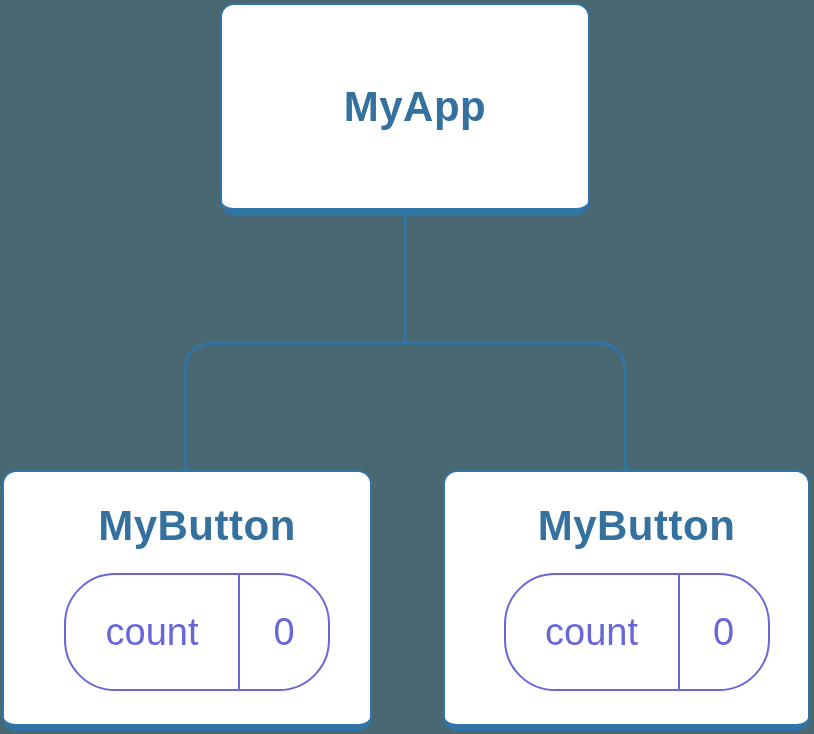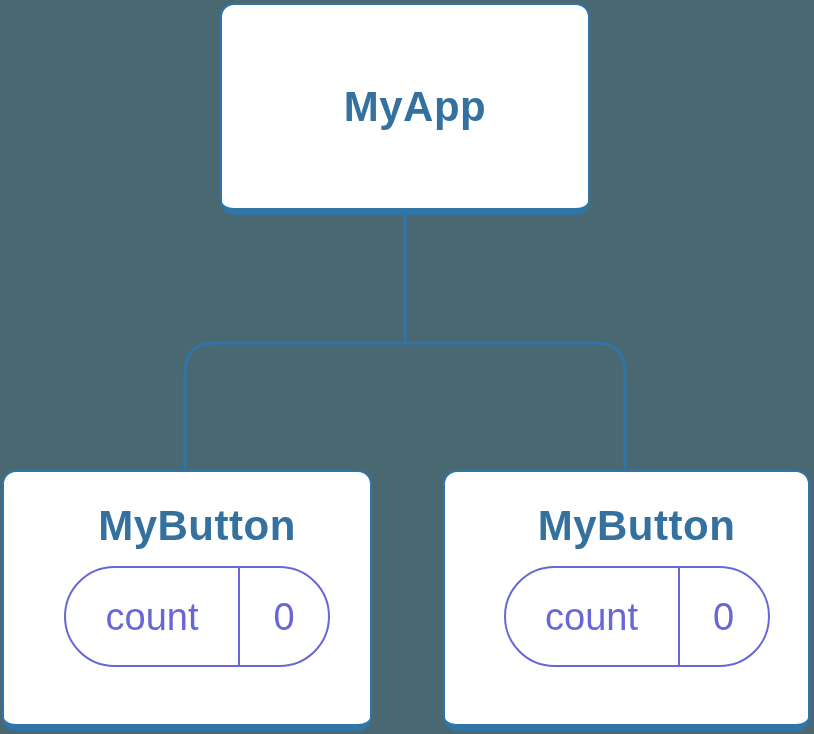--- a/index.html
+++ b/index.html
@@ -63,24 +63,24 @@
     font-size: 42px;
     font-weight: 600;
     line-height: 1;
     letter-spacing: 0.5px;
     white-space: nowrap;
   }
   .child-title {
     margin-top: 33px;
   }
   .state-pill {
-    margin-top: 19px;
+    margin-top: 26px;
     box-sizing: border-box;
     width: 266px;
-    height: 101px;
+    height: 118px;
     border: 2px solid var(--state-accent, #6767d8);
     border-radius: 51px;
     display: flex;
     align-items: stretch;
     overflow: hidden;
     background: var(--node-bg, #ffffff);
   }
   .state-key-cell {
     flex: 1 1 auto;
     display: flex;

